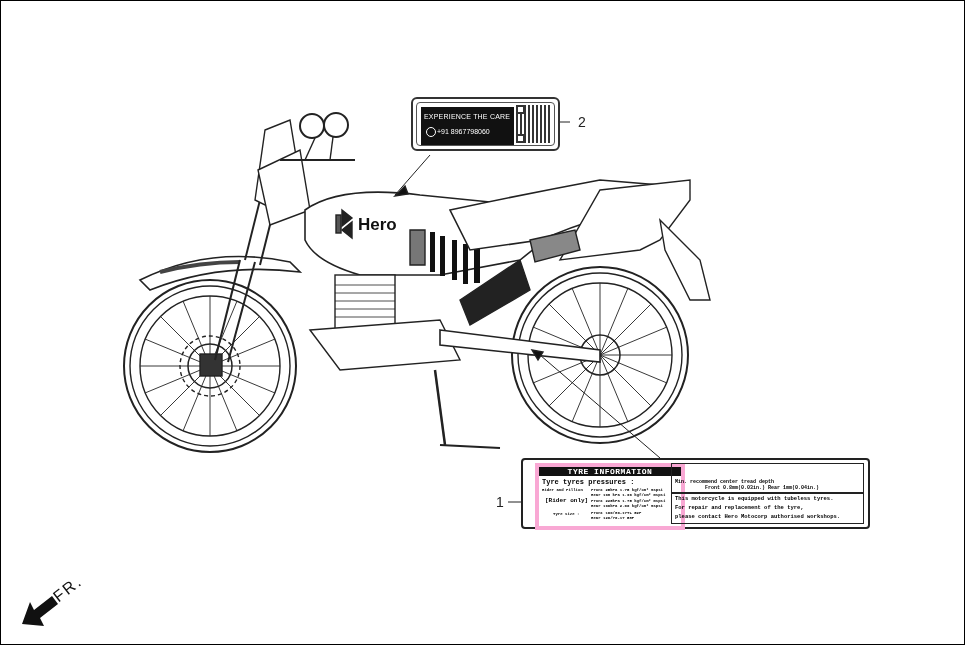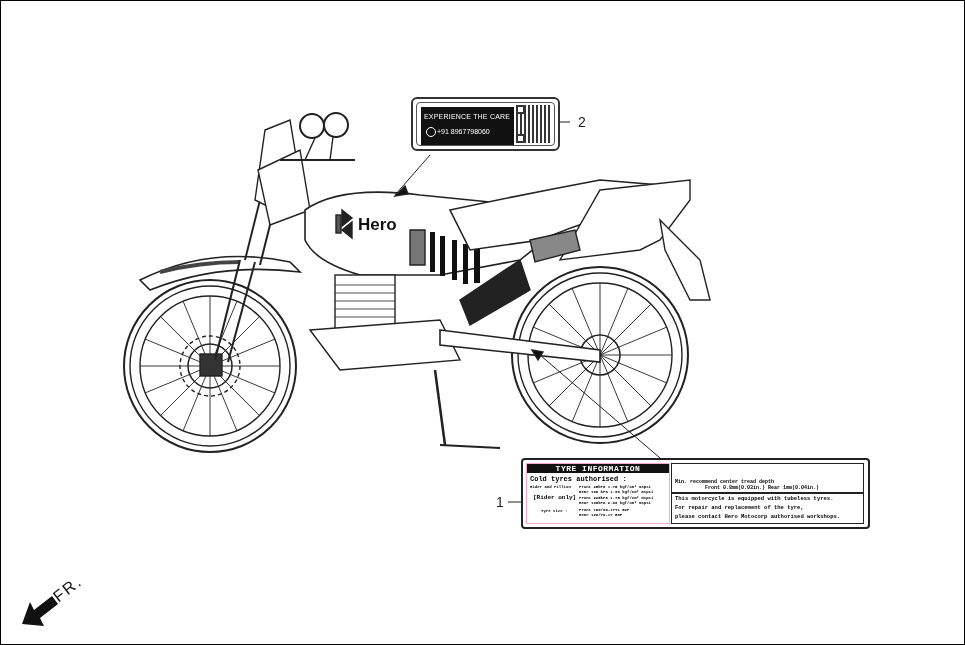--- a/index.html
+++ b/index.html
@@ -13,21 +13,21 @@
   .label2 .t2{position:absolute;left:16px;top:21px;font-size:7px;white-space:nowrap;}
   .label2 .wa{position:absolute;left:5px;top:20px;width:8px;height:8px;border:1px solid #fff;border-radius:50%;}
   .label2 .qr{position:absolute;left:103px;top:6px;width:36px;height:38px;
     background:
       repeating-linear-gradient(90deg,#111 0 2px,#fff 2px 4px),
       #fff;opacity:.85;}
   .label2 .qr::before{content:"";position:absolute;left:0;top:0;width:9px;height:9px;border:2px solid #111;background:#fff;box-sizing:border-box;}
   .label2 .qr::after{content:"";position:absolute;left:0;bottom:0;width:9px;height:9px;border:2px solid #111;background:#fff;box-sizing:border-box;}
   .callout{position:absolute;font-size:14px;color:#222;}
   .tyre{position:absolute;left:521px;top:458px;width:345px;height:67px;border:2px solid #222;border-radius:4px;background:#fff;font-family:"Liberation Mono",monospace;}
-  .tyre .left{position:absolute;left:3px;top:3px;width:142px;height:59px;border:1px solid #f9a8d4;}
+  .tyre .left{position:absolute;left:12px;top:3px;width:142px;height:59px;border:4px solid #f9a8d4;}
   .tyre .hdr{position:absolute;left:0;top:0;width:142px;height:9px;background:#111;color:#fff;font-size:8px;font-weight:bold;text-align:center;line-height:9px;letter-spacing:0.5px;}
   .tyre .cold{position:absolute;left:3px;top:11px;font-size:7px;font-weight:bold;white-space:nowrap;}
   .tyre .small{position:absolute;font-size:4px;font-weight:bold;white-space:nowrap;line-height:5px;}
   .tyre .mid{position:absolute;left:6px;top:30px;font-size:6px;font-weight:bold;}
   .tyre .right{position:absolute;left:148px;top:3px;width:191px;height:59px;border:1px solid #222;}
   .tyre .rtop{position:absolute;left:0;top:0;width:191px;height:28px;border-bottom:2px solid #222;}
   .tyre .r1{position:absolute;left:3px;top:15px;font-size:5px;font-weight:bold;white-space:nowrap;}
   .tyre .r2{position:absolute;left:33px;top:21px;font-size:5px;font-weight:bold;white-space:nowrap;}
   .tyre .rb{position:absolute;left:3px;font-size:5.5px;font-weight:bold;white-space:nowrap;}
   .fr{position:absolute;left:52px;top:580px;font-size:16px;transform:rotate(-38deg);letter-spacing:2px;color:#111;}
@@ -153,21 +153,21 @@
     <span class="t2">+91 8967798060</span>
   </div>
   <div class="qr"></div>
 </div>
 <div class="callout" style="left:578px;top:114px;">2</div>
 <div class="callout" style="left:496px;top:494px;">1</div>
 
 <div class="tyre">
   <div class="left">
     <div class="hdr">TYRE INFORMATION</div>
-    <div class="cold">Cold tyres authorised :</div>
+    <div class="cold">Tyre tyres pressures :</div>
     <div class="small" style="left:3px;top:21px;">Rider and Pillion</div>
     <div class="small" style="left:52px;top:21px;">Front 25kPa 1.75 kgf/cm² mspsi</div>
     <div class="small" style="left:52px;top:26px;">Rear 198 kPa 1.96 kgf/cm² mspsi</div>
     <div class="mid">[Rider only]</div>
     <div class="small" style="left:52px;top:32px;">Front 225kPa 1.75 kgf/cm² mspsi</div>
     <div class="small" style="left:52px;top:37px;">Rear 196kPa 2.00 kgf/cm² mspsi</div>
     <div class="small" style="left:14px;top:45px;">Tyre size :</div>
     <div class="small" style="left:52px;top:44px;">Front 100/80-17TL 52P</div>
     <div class="small" style="left:52px;top:49px;">Rear 120/70-17 58P</div>
   </div>

